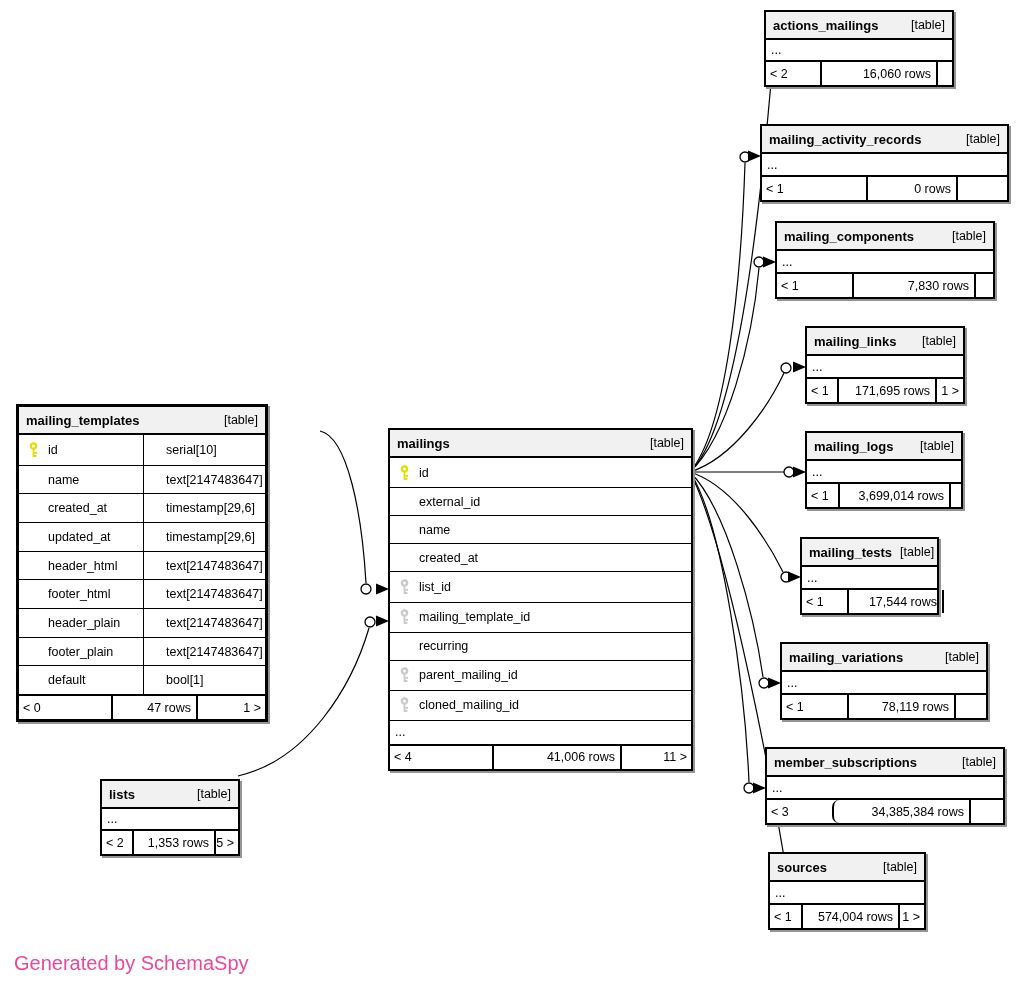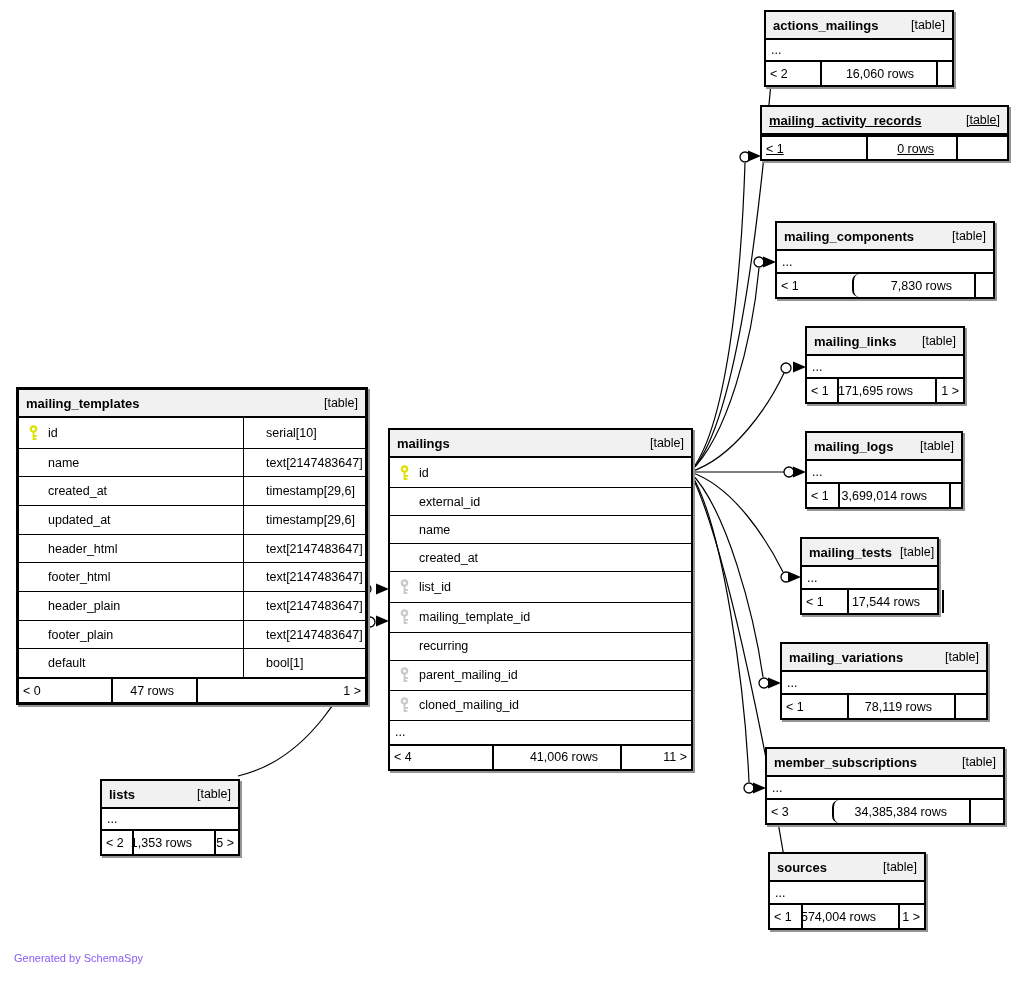--- a/index.html
+++ b/index.html
@@ -23,27 +23,27 @@
   .keyslot{flex:0 0 12px;margin-left:9px;display:flex;align-items:center;}
   .cname{margin-left:8px;white-space:nowrap;flex:1 1 auto;}
   .ctype{flex:0 0 122px;align-self:stretch;display:flex;align-items:center;
          border-left:1px solid #000;padding-left:22px;white-space:nowrap;}
   .row.dots{flex:0 0 24px;padding-left:5px;}
   .tbl.small .row.dots{flex:1 1 auto;}
   .ftr{display:flex;border-top:2px solid #000;flex:0 0 25px;min-height:0;
        align-items:stretch;font-size:12.5px;}
   .fc{display:flex;align-items:center;white-space:nowrap;min-width:0;}
   .fc-in{padding-left:4px;}
-  .fc-rows{justify-content:flex-end;padding-right:22px;border-left:2px solid #000;}
+  .fc-rows{justify-content:flex-end;padding-right:5px;border-left:2px solid #000;}
   .fc-out{justify-content:flex-end;padding-right:4px;border-left:2px solid #000;flex:1 1 auto;}
   .rel-line{fill:none;stroke:#000;stroke-width:1.2;}
   .rel-circle{fill:#fff;stroke:#000;stroke-width:1.3;}
   .rel-arrow{fill:#000;stroke:none;}
-  #footer-note{position:absolute;left:14px;top:952px;font-size:11px;
-               color:#8b5cf6;z-index:2;}
+  #footer-note{position:absolute;left:14px;top:952px;font-size:20px;
+               color:#ec4899;z-index:2;}
 </style>
 </head>
 <body>
 
 <svg id="rels" width="1025" height="985">
     <path d="M320,431 C348,437 362,515 366,583" class="rel-line"></path>
     <path d="M238,776 C308,760 352,686 369,628" class="rel-line"></path>
     <path d="M690,472 C734,430 758,240 773,59" class="rel-line"></path>
     <path d="M690,472 C726,430 741,285 745,163" class="rel-line"></path>
     <path d="M690,472 C727,437 752,344 759,268" class="rel-line"></path>
@@ -70,21 +70,21 @@
     <circle cx="786" cy="577" r="5" class="rel-circle"></circle>
     <polygon points="801,577 788,571.5 788,582.5" class="rel-arrow"></polygon>
     <circle cx="764" cy="683" r="5" class="rel-circle"></circle>
     <polygon points="781,683 768,677.5 768,688.5" class="rel-arrow"></polygon>
     <circle cx="749" cy="788" r="5" class="rel-circle"></circle>
     <polygon points="766,788 753,782.5 753,793.5" class="rel-arrow"></polygon>
     <circle cx="790" cy="892" r="5" class="rel-circle"></circle>
     <polygon points="806,892 793,886.5 793,897.5" class="rel-arrow"></polygon>
   </svg>
 <div id="diagram">
-    <div class="tbl emph" style="left: 16px; top: 387px; width: 352px; height: 318px;">
+    <div class="tbl emph" style="left: 16px; top: 404px; width: 252px; height: 318px;">
       <div class="hdr">
         <span class="tname">mailing_templates</span>
         <span class="ttype">[table]</span>
       </div>
       <div class="row first">
         <span class="keyslot">
           <svg viewBox="0 0 11 16" width="11" height="16">
             <circle cx="5.5" cy="4" r="2.7" fill="none" stroke="#e0e000" stroke-width="2.2"></circle>
             <path d="M5.5 6.7 V15 M5.5 10.8 H9 M5.5 14 H8.3" fill="none" stroke="#e0e000" stroke-width="1.8"></path>
           </svg>
@@ -228,41 +228,41 @@
         <span class="tname">actions_mailings</span>
         <span class="ttype">[table]</span>
       </div>
       <div class="row dots first">...</div>
       <div class="ftr">
         <span class="fc fc-in" style="flex: 0 0 54px;">&lt; 2</span>
         <span class="fc fc-rows" style="flex: 0 0 116px;">16,060 rows</span>
         <span class="fc fc-out"></span>
       </div>
     </div>
-    <div class="tbl small" style="left: 760px; top: 105px; width: 249px; height: 56px; text-decoration: underline;">
+    <div class="tbl small" style="left: 760px; top: 124px; width: 249px; height: 78px;">
       <div class="hdr">
         <span class="tname">mailing_activity_records</span>
         <span class="ttype">[table]</span>
       </div>
       <div class="row dots first">...</div>
       <div class="ftr">
         <span class="fc fc-in" style="flex: 0 0 104px;">&lt; 1</span>
         <span class="fc fc-rows" style="flex: 0 0 90px;">0 rows</span>
         <span class="fc fc-out"></span>
       </div>
     </div>
     <div class="tbl small" style="left: 775px; top: 221px; width: 220px; height: 78px;">
       <div class="hdr">
         <span class="tname">mailing_components</span>
         <span class="ttype">[table]</span>
       </div>
       <div class="row dots first">...</div>
       <div class="ftr">
         <span class="fc fc-in" style="flex: 0 0 75px;">&lt; 1</span>
-        <span class="fc fc-rows" style="flex: 0 0 122px; border-radius: 7px;">7,830 rows</span>
+        <span class="fc fc-rows" style="flex: 0 0 122px;">7,830 rows</span>
         <span class="fc fc-out"></span>
       </div>
     </div>
     <div class="tbl small" style="left: 805px; top: 326px; width: 160px; height: 78px;">
       <div class="hdr">
         <span class="tname">mailing_links</span>
         <span class="ttype">[table]</span>
       </div>
       <div class="row dots first">...</div>
       <div class="ftr">

